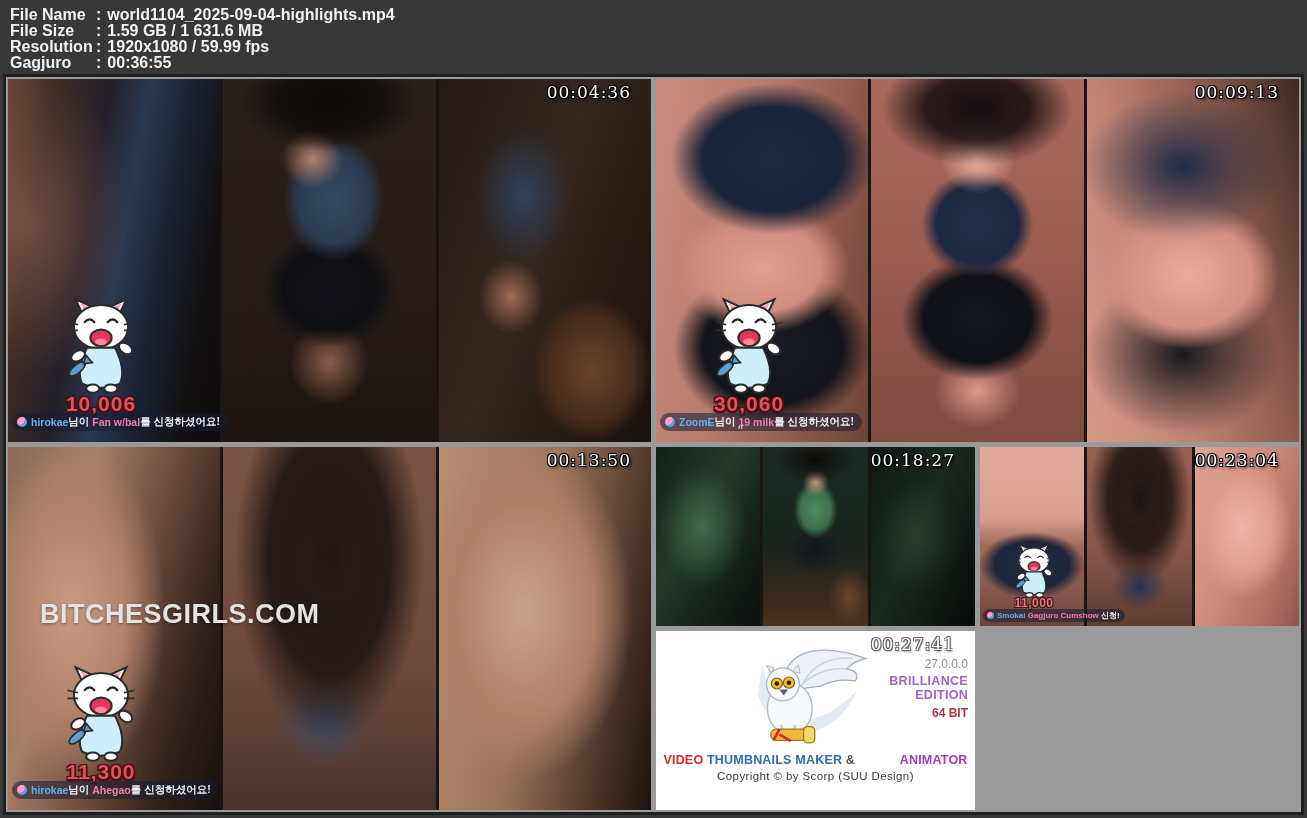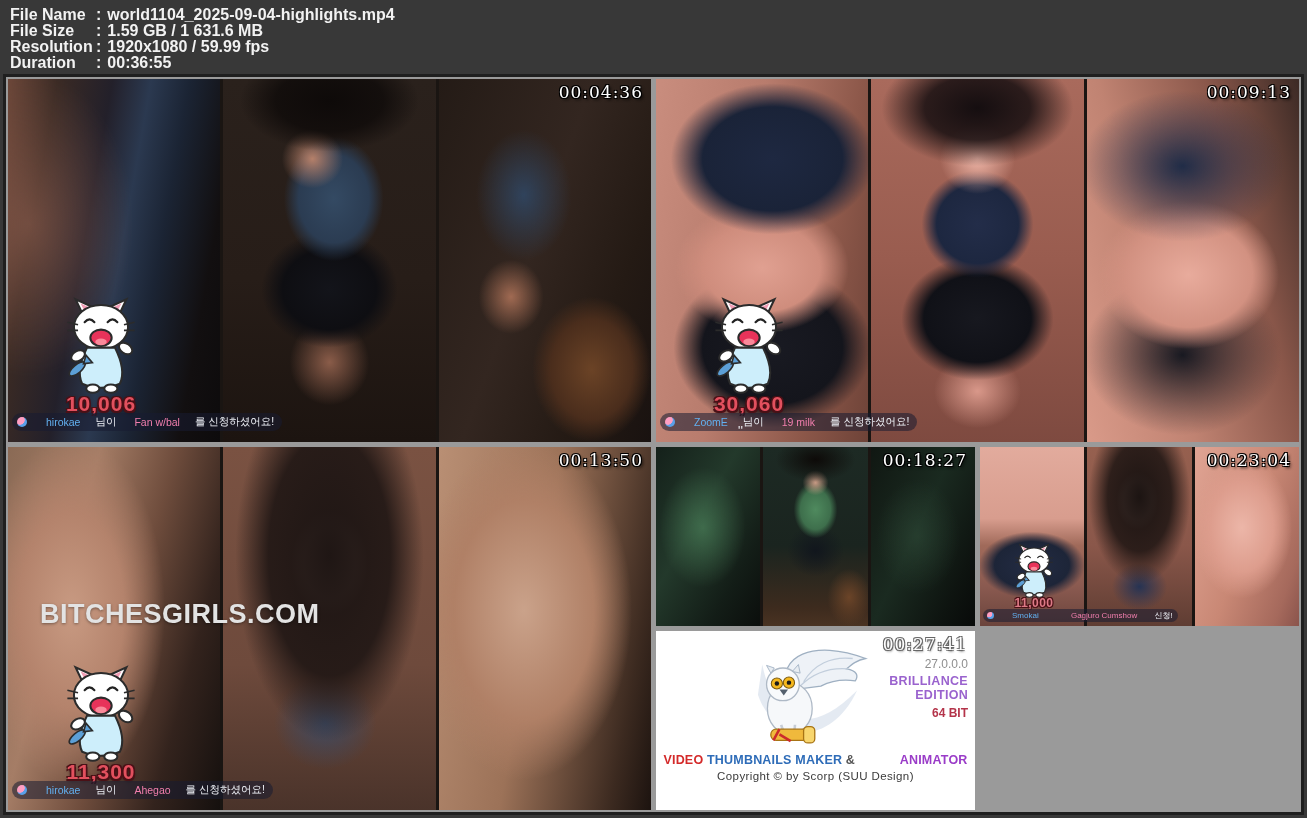--- a/index.html
+++ b/index.html
@@ -12,37 +12,37 @@
   .hcol{margin-right:6px;}
   
   .grid{position:absolute;left:3px;top:74px;width:1301px;height:741px;box-sizing:border-box;
         background:#9a9a9a;border:3px solid #1f1f1f;padding:2px;
         display:grid;grid-template-columns:1fr 1fr;grid-template-rows:1fr 1fr;gap:5px;}
   .thumb{position:relative;overflow:hidden;background:#141414;}
   .tri{display:flex;gap:3px;background:#1a1512;height:100%;}
   .panel{flex:1;}
   .quad{display:grid;grid-template-columns:1fr 1fr;grid-template-rows:1fr 1fr;gap:5px;}
   
-  .ts{position:absolute;top:3px;right:8px;font-family:"DejaVu Serif",serif;font-size:17px;
+  .ts{position:absolute;top:3px;right:20px;font-family:"DejaVu Serif",serif;font-size:17px;
       color:#fff;letter-spacing:1px;
       text-shadow:-1px -1px 0 #000,1px -1px 0 #000,-1px 1px 0 #000,1px 1px 0 #000,2px 2px 3px rgba(0,0,0,.85);}
   .ts-light{text-shadow:-1px -1px 0 #666,1px -1px 0 #666,-1px 1px 0 #666,1px 1px 0 #666,1px 2px 2px #999;}
   
   .donate{position:absolute;left:28px;bottom:26px;width:130px;text-align:center;}
   .cat{display:block;margin:0 auto;width:82px;height:104px;}
   .amt{font-weight:700;font-size:21px;color:#e2505e;letter-spacing:1px;margin-top:-6px;
        text-shadow:-1.5px -1.5px 0 #4a1016,1.5px -1.5px 0 #4a1016,-1.5px 1.5px 0 #4a1016,1.5px 1.5px 0 #4a1016,0 2px 4px rgba(0,0,0,.6);}
   .donate-sm{position:absolute;left:12px;bottom:16px;width:84px;text-align:center;}
   .cat-sm{display:block;margin:0 auto;width:46px;height:58px;}
   .amt-sm{font-weight:700;font-size:12px;color:#dd7a86;letter-spacing:.5px;margin-top:-4px;
        text-shadow:-1px -1px 0 #4a1016,1px -1px 0 #4a1016,-1px 1px 0 #4a1016,1px 1px 0 #4a1016;}
   
   .chatbar{position:absolute;left:4px;bottom:11px;display:inline-flex;align-items:center;
            background:rgba(24,28,50,.55);border-radius:9px;padding:2px 8px 2px 5px;
-           font-size:10.5px;font-weight:400;color:#eef0f6;white-space:pre;gap:15px;}
+           font-size:10.5px;font-weight:700;color:#eef0f6;white-space:pre;}
   .chat-ico{width:10px;height:10px;border-radius:50%;margin-right:4px;flex:0 0 auto;
             background:radial-gradient(circle at 30% 30%,#ff9ec2 0 45%,#5aa0e8 50% 100%);}
   .c-user{color:#62b0f0;}
   .c-item{color:#f27fae;}
   .chat-sm{left:3px;bottom:4px;font-size:8px;padding:1px 5px 1px 4px;filter:blur(.4px);justify-content:flex-end;}
   .chat-sm .chat-ico{width:7px;height:7px;margin-right:3px;}
   .qmark{position:absolute;left:82px;bottom:6px;color:#e8e8ee;font-size:10px;font-weight:700;opacity:.9;}
   
   .wm{position:absolute;left:32px;top:152px;font-weight:700;font-size:27px;color:#e3e3e3;
       letter-spacing:.5px;text-shadow:0 1px 3px rgba(0,0,0,.4);}
@@ -172,21 +172,21 @@
     <div class="hrow">
       <span class="hlab">File Name</span><span class="hcol">:</span><span>world1104_2025-09-04-highlights.mp4</span>
     </div>
     <div class="hrow">
       <span class="hlab">File Size</span><span class="hcol">:</span><span>1.59 GB / 1 631.6 MB</span>
     </div>
     <div class="hrow">
       <span class="hlab">Resolution</span><span class="hcol">:</span><span>1920x1080 / 59.99 fps</span>
     </div>
     <div class="hrow">
-      <span class="hlab">Duration</span><span class="hcol">:</span><span>00:36:55</span>
+      <span class="hlab">Gagjuro</span><span class="hcol">:</span><span>00:36:55</span>
     </div>
   </div>
 
   <div class="grid">
 
     <div class="thumb t1">
       <div class="tri">
         <div class="panel pL"></div>
         <div class="panel pC"></div>
         <div class="panel pR"></div>

